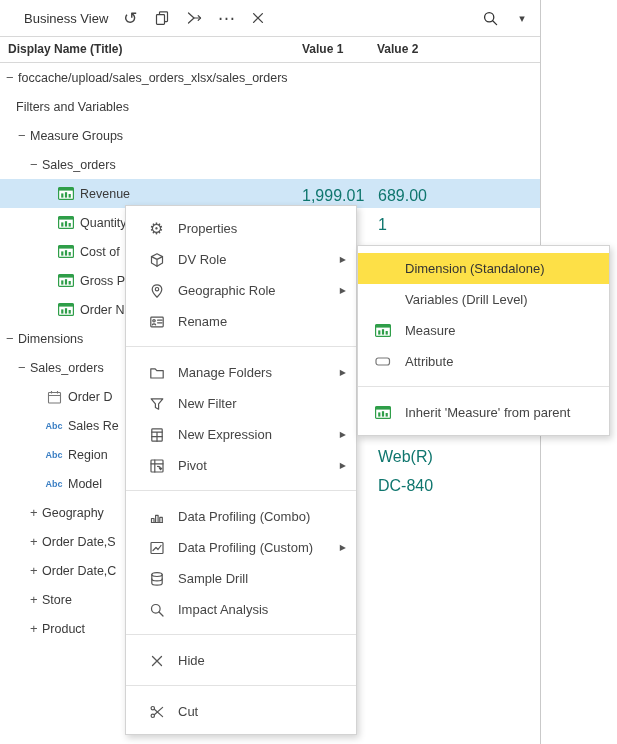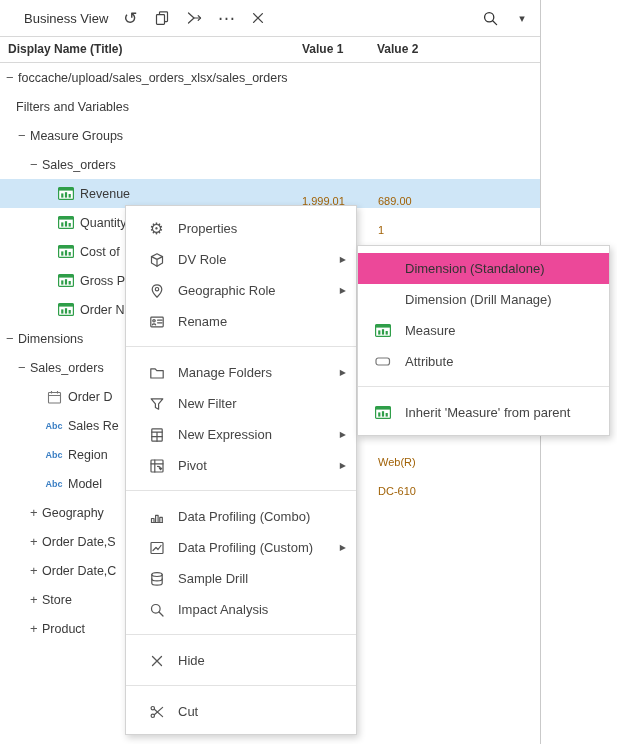--- a/index.html
+++ b/index.html
@@ -13,28 +13,28 @@
   .tb-icon{width:20px;height:20px;display:flex;align-items:center;justify-content:center;font-size:17px;color:#444;cursor:pointer}
   .header-row{position:absolute;left:0;top:37px;width:100%;height:26px;border-bottom:1px solid #d8d8d8;font-size:12px;font-weight:bold;color:#333}
   .header-row span{position:absolute;top:0;line-height:25px;white-space:nowrap}
   .h-name{left:8px}.h-v1{left:302px}.h-v2{left:377px}
   .tree{position:absolute;left:0;top:63px;width:100%}
   .tree-row{position:relative;height:29px;display:flex;align-items:center;font-size:12.5px;color:#3a3a3a}
   .tree-row.selected{background:#cfe6f7}
   .expander{flex:none;width:12px;font-size:13px;color:#555;cursor:pointer}
   .tree-icon{flex:none;width:16px;height:14px;margin:0 6px 0 4px;display:flex;align-items:center;justify-content:center}
   .tree-label{white-space:nowrap}
-  .value1,.value2{position:absolute;top:8px;line-height:29px;font-size:11px;color:#a16207}
+  .value1,.value2{position:absolute;top:2px;line-height:29px;font-size:16px;color:#0f766e}
   .value1{left:302px}.value2{left:378px}
   .menu{position:absolute;background:#fff;border:1px solid #d3d3d3;box-shadow:2px 3px 7px rgba(0,0,0,.18);padding:7px 0}
   .ctx{left:125px;top:205px;width:232px;z-index:10}
   .sub{left:357px;top:245px;width:253px;z-index:11}
   .menu-item{height:31px;display:flex;align-items:center;padding:0 10px 0 22px;font-size:13px;color:#454545;cursor:pointer}
   .sub .menu-item{padding-left:16px}
-  .menu-item.highlighted{background:#ec4899;color:#333}
+  .menu-item.highlighted{background:#fde047;color:#333}
   .mi-icon{flex:none;width:17px;height:17px;margin-right:13px;display:flex;align-items:center;justify-content:center;font-size:16px;color:#555}
   .sub .mi-icon{margin-right:14px}
   .mi-label{flex:1;white-space:nowrap}
   .mi-arrow{flex:none;font-size:8px;color:#555;margin-left:8px}
   .menu-sep{height:20px;position:relative}
   .menu-sep::after{content:"";position:absolute;left:0;right:0;top:9px;border-top:1px solid #e2e2e2}
   .abc{color:#3b7fc4;font-size:9px;font-weight:bold}
 </style>
 </head>
 <body>
@@ -198,21 +198,21 @@
         </span>
         <span class="tree-label">Region</span>
         <span class="value2">Web(R)</span>
       </div>
       <div class="tree-row" style="padding-left: 30px;">
         <span class="expander"></span>
         <span class="tree-icon">
           <span class="abc">Abc</span>
         </span>
         <span class="tree-label">Model</span>
-        <span class="value2">DC-610</span>
+        <span class="value2">DC-840</span>
       </div>
       <div class="tree-row" style="padding-left: 30px;">
         <span class="expander">+</span>
         <span class="tree-label">Geography</span>
       </div>
       <div class="tree-row" style="padding-left: 30px;">
         <span class="expander">+</span>
         <span class="tree-label">Order Date,S</span>
       </div>
       <div class="tree-row" style="padding-left: 30px;">
@@ -365,21 +365,21 @@
       <span class="mi-label">Cut</span>
     </div>
   </div>
 <div class="menu sub">
     <div class="menu-item highlighted">
       <span class="mi-icon"></span>
       <span class="mi-label">Dimension (Standalone)</span>
     </div>
     <div class="menu-item">
       <span class="mi-icon"></span>
-      <span class="mi-label">Dimension (Drill Manage)</span>
+      <span class="mi-label">Variables (Drill Level)</span>
     </div>
     <div class="menu-item">
       <span class="mi-icon">
         <svg width="16" height="13" viewBox="0 0 16 13">
           <rect x="0.6" y="0.6" width="14.8" height="11.8" rx="1" fill="#fff" stroke="#2f9e49" stroke-width="1.2"></rect>
           <rect x="0.6" y="0.6" width="14.8" height="3" fill="#2f9e49"></rect>
           <rect x="3.2" y="6.4" width="2.2" height="4.2" fill="#2f9e49"></rect>
           <rect x="6.9" y="5.2" width="2.2" height="5.4" fill="#2f9e49"></rect>
           <rect x="10.6" y="7" width="2.2" height="3.6" fill="#2f9e49"></rect>
         </svg>

